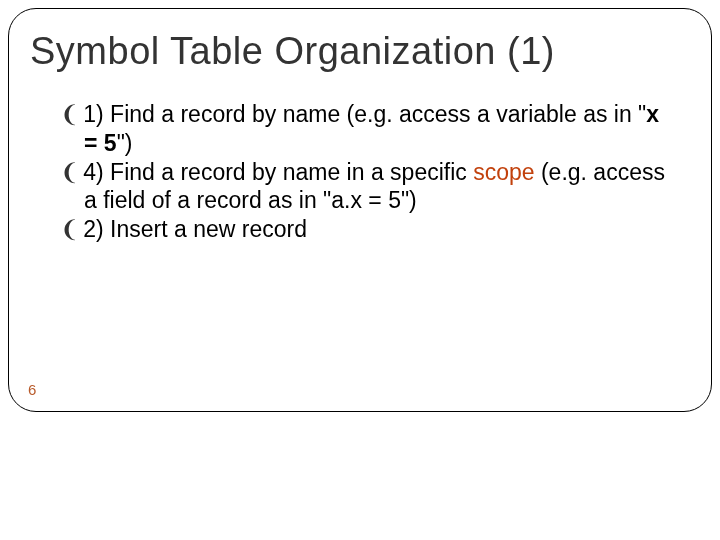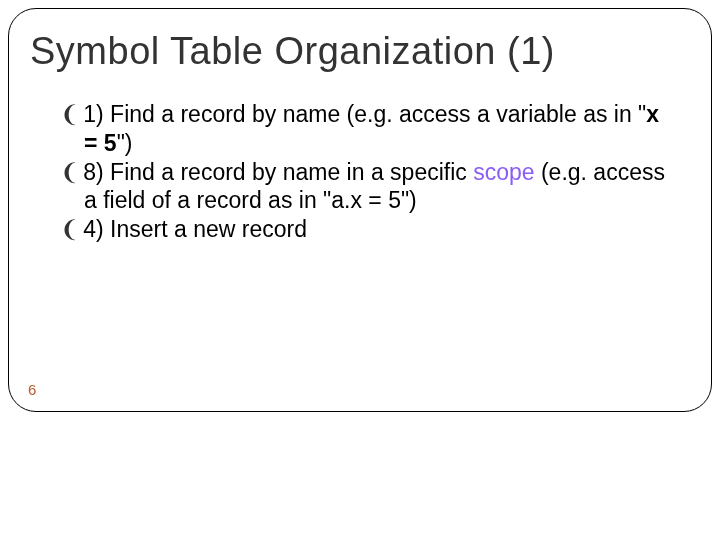--- a/index.html
+++ b/index.html
@@ -51,21 +51,21 @@
     padding-left: 24px;
     text-indent: -24px;
     margin: 0;
   }
   .bullet {
     font-family: Arial, sans-serif;
     color: #333;
     padding-right: 4px;
   }
   .hl {
-    color: #8b5cf6;
+    color: #c2410c;
   }
   .bold {
     font-weight: bold;
   }
   .pagenum {
     position: absolute;
     left: 28px;
     bottom: 22px;
     font-size: 15px;
     color: #B85A2A;
@@ -79,25 +79,25 @@
 
   <div class="title">Symbol Table Organization (1)</div>
 
   <div class="body">
 
     <p class="item">
       <span class="bullet">❨</span><span>1) Find a record by name (e.g. access a variable as in "</span><span class="bold">x = 5</span><span>")</span>
     </p>
 
     <p class="item">
-      <span class="bullet">❨</span><span>8) Find a record by name in a specific </span><span class="hl">scope</span><span> (e.g. access a field of a record as in "a.x = 5")</span>
+      <span class="bullet">❨</span><span>4) Find a record by name in a specific </span><span class="hl">scope</span><span> (e.g. access a field of a record as in "a.x = 5")</span>
     </p>
 
 
     <p class="item">
-      <span class="bullet">❨</span><span>4) Insert a new record</span>
+      <span class="bullet">❨</span><span>2) Insert a new record</span>
     </p>
 
 
   </div>
 
   <div class="pagenum">6</div>
 </div>
 
 </body></html>

